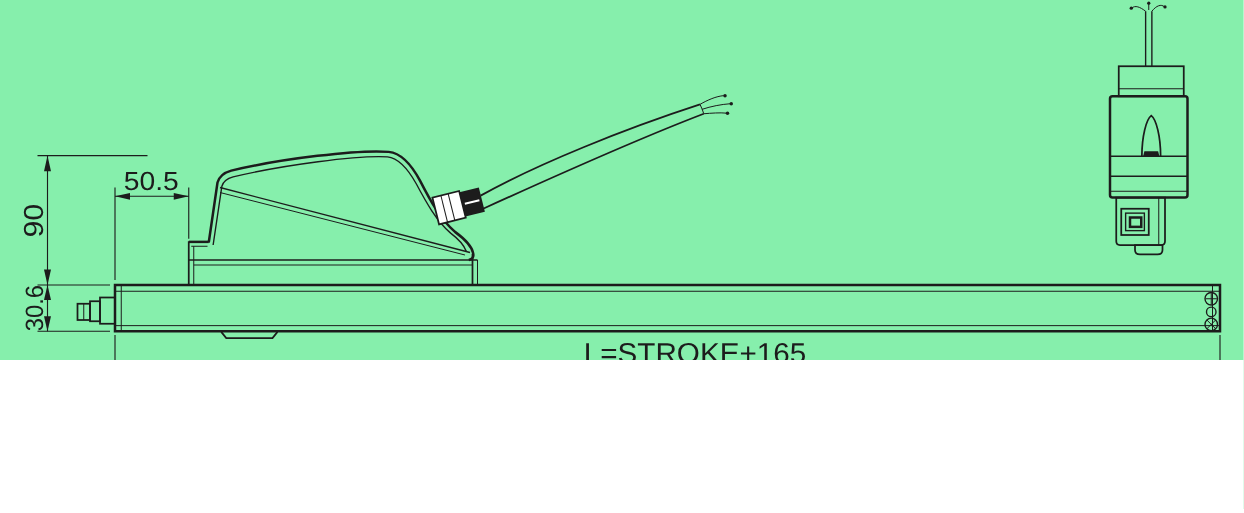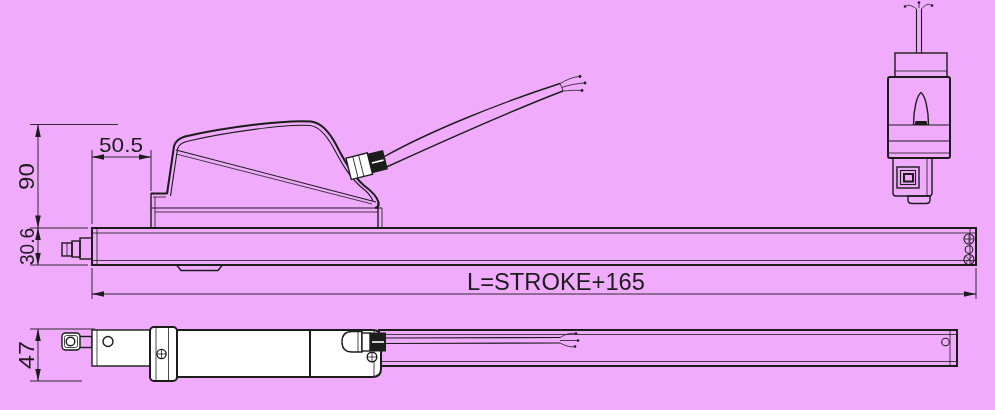--- a/index.html
+++ b/index.html
@@ -1,16 +1,16 @@
 <!DOCTYPE html>
 <html><head>
 <meta charset="utf-8">
 <style>
   html,body{margin:0;padding:0;background:#ffffff;}
-  #stage{position:relative;width:995px;height:410px;background:#f0abfc;overflow:hidden;}
+  #stage{position:relative;width:995px;height:288px;background:#86efac;overflow:hidden;}
   svg{display:block;}
   .ln   {stroke:#1c1c1c;fill:none;stroke-width:1.1;stroke-linecap:butt;}
   .ln07 {stroke:#1c1c1c;fill:none;stroke-width:0.8;}
   .ln13 {stroke:#1c1c1c;fill:none;stroke-width:1.4;}
   .ln2  {stroke:#1c1c1c;fill:none;stroke-width:2;}
   .dim  {stroke:#1c1c1c;fill:none;stroke-width:0.9;}
   .fw   {fill:#ffffff;}
   .fk   {fill:#1c1c1c;stroke:none;}
   .wslit{stroke:#ffffff;stroke-width:1.6;fill:none;}
   text.dimtxt{font-family:"Liberation Sans","DejaVu Sans",sans-serif;fill:#1c1c1c;}

